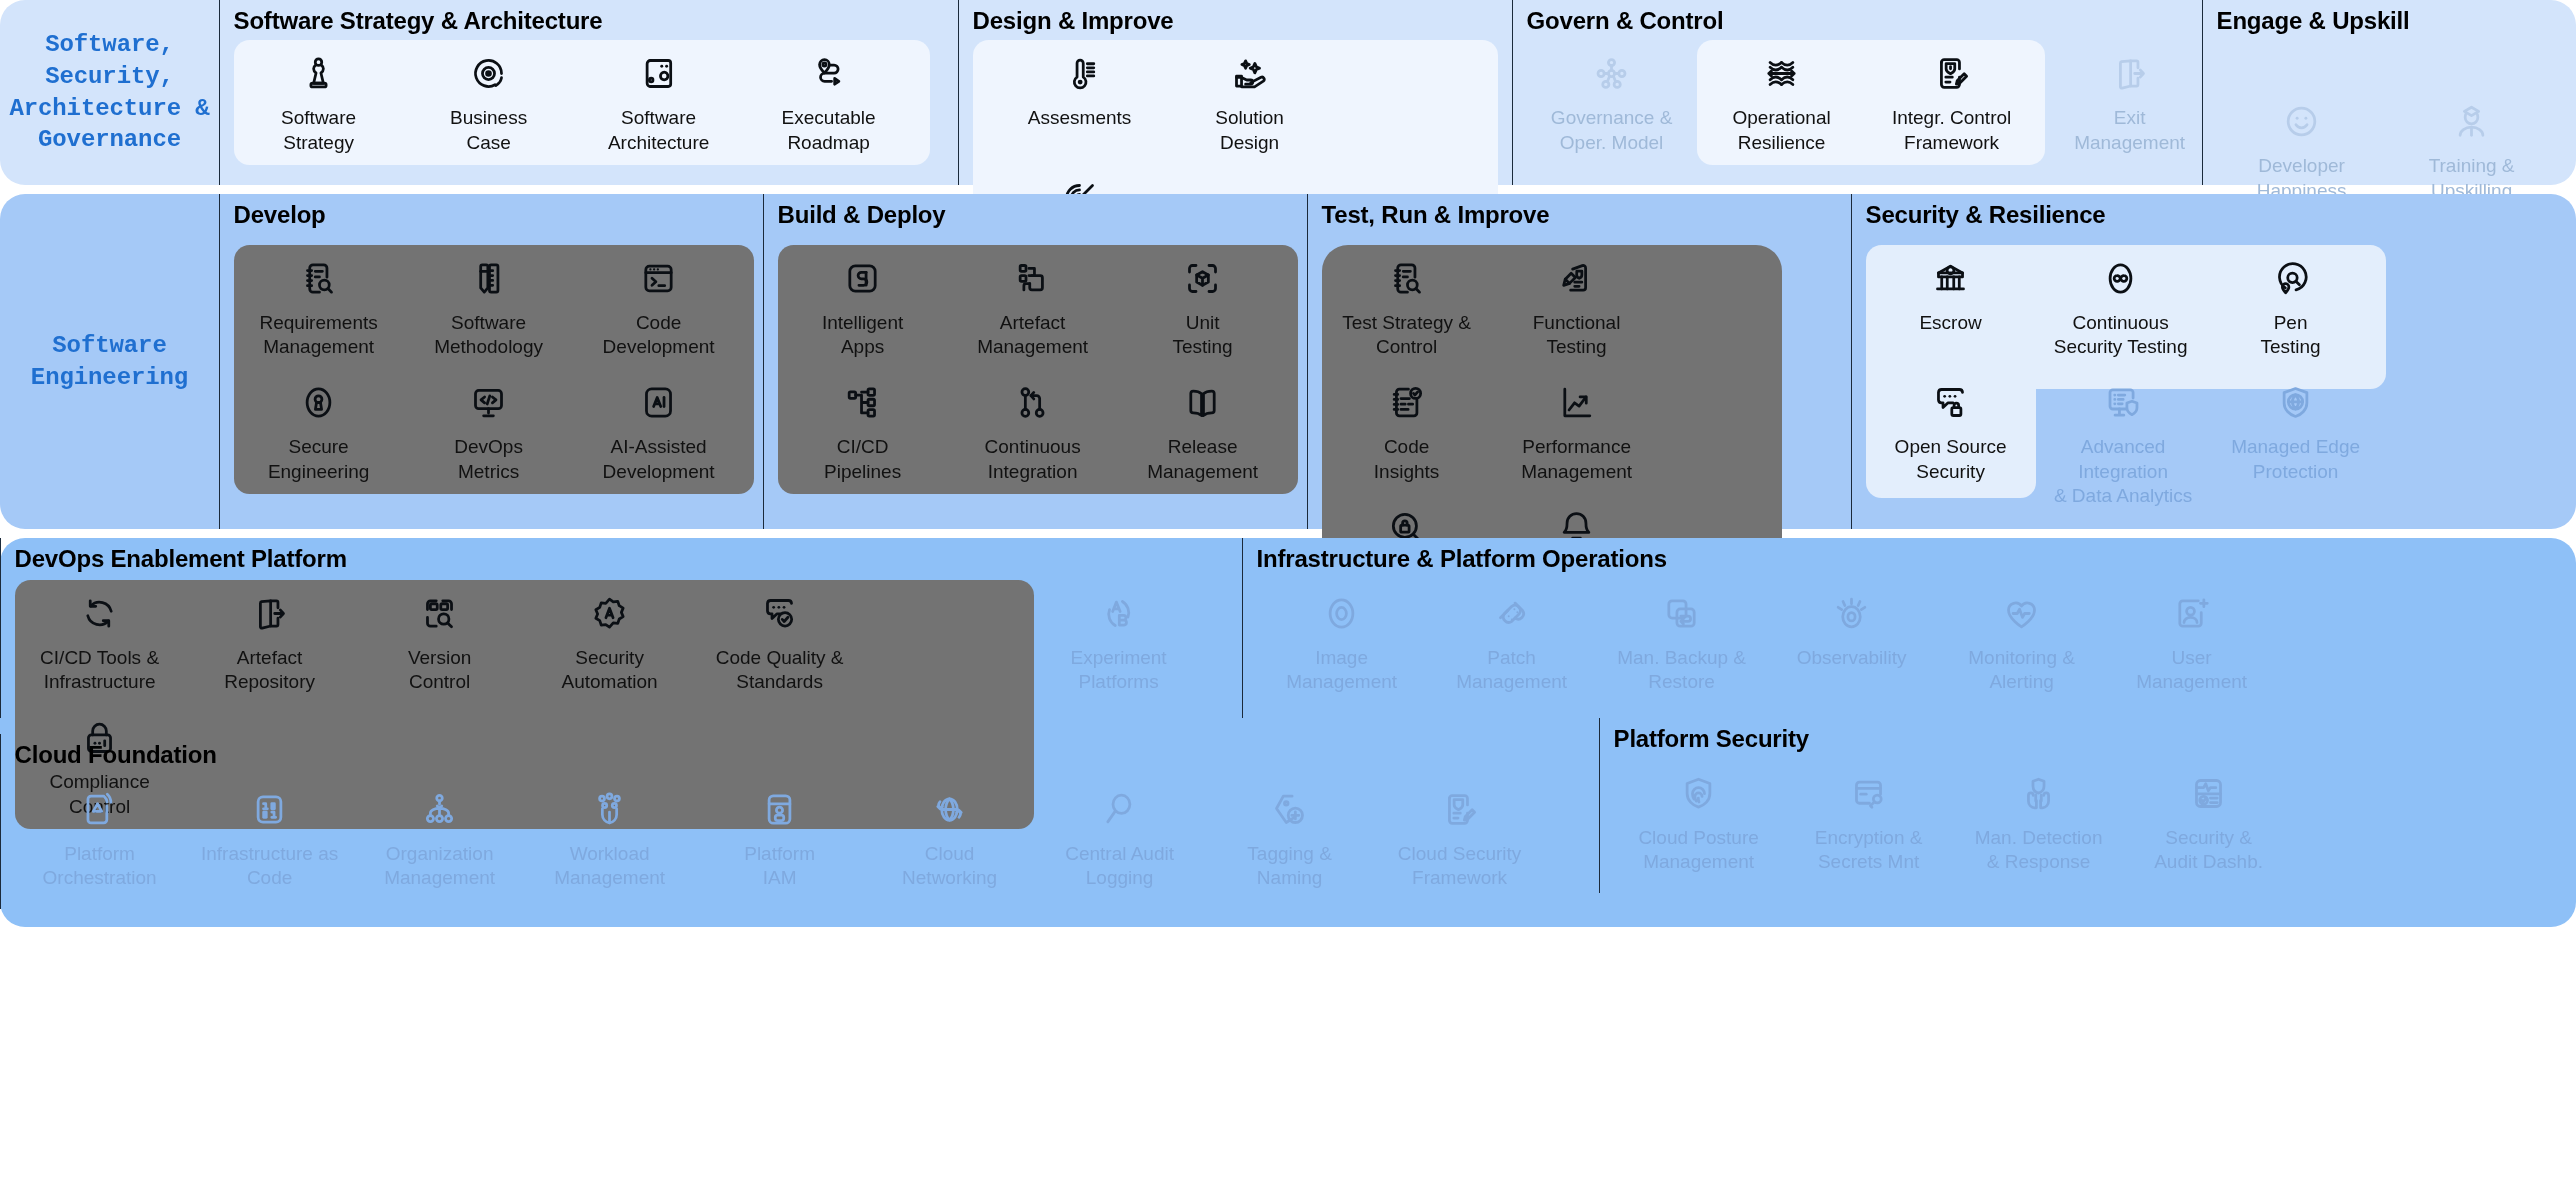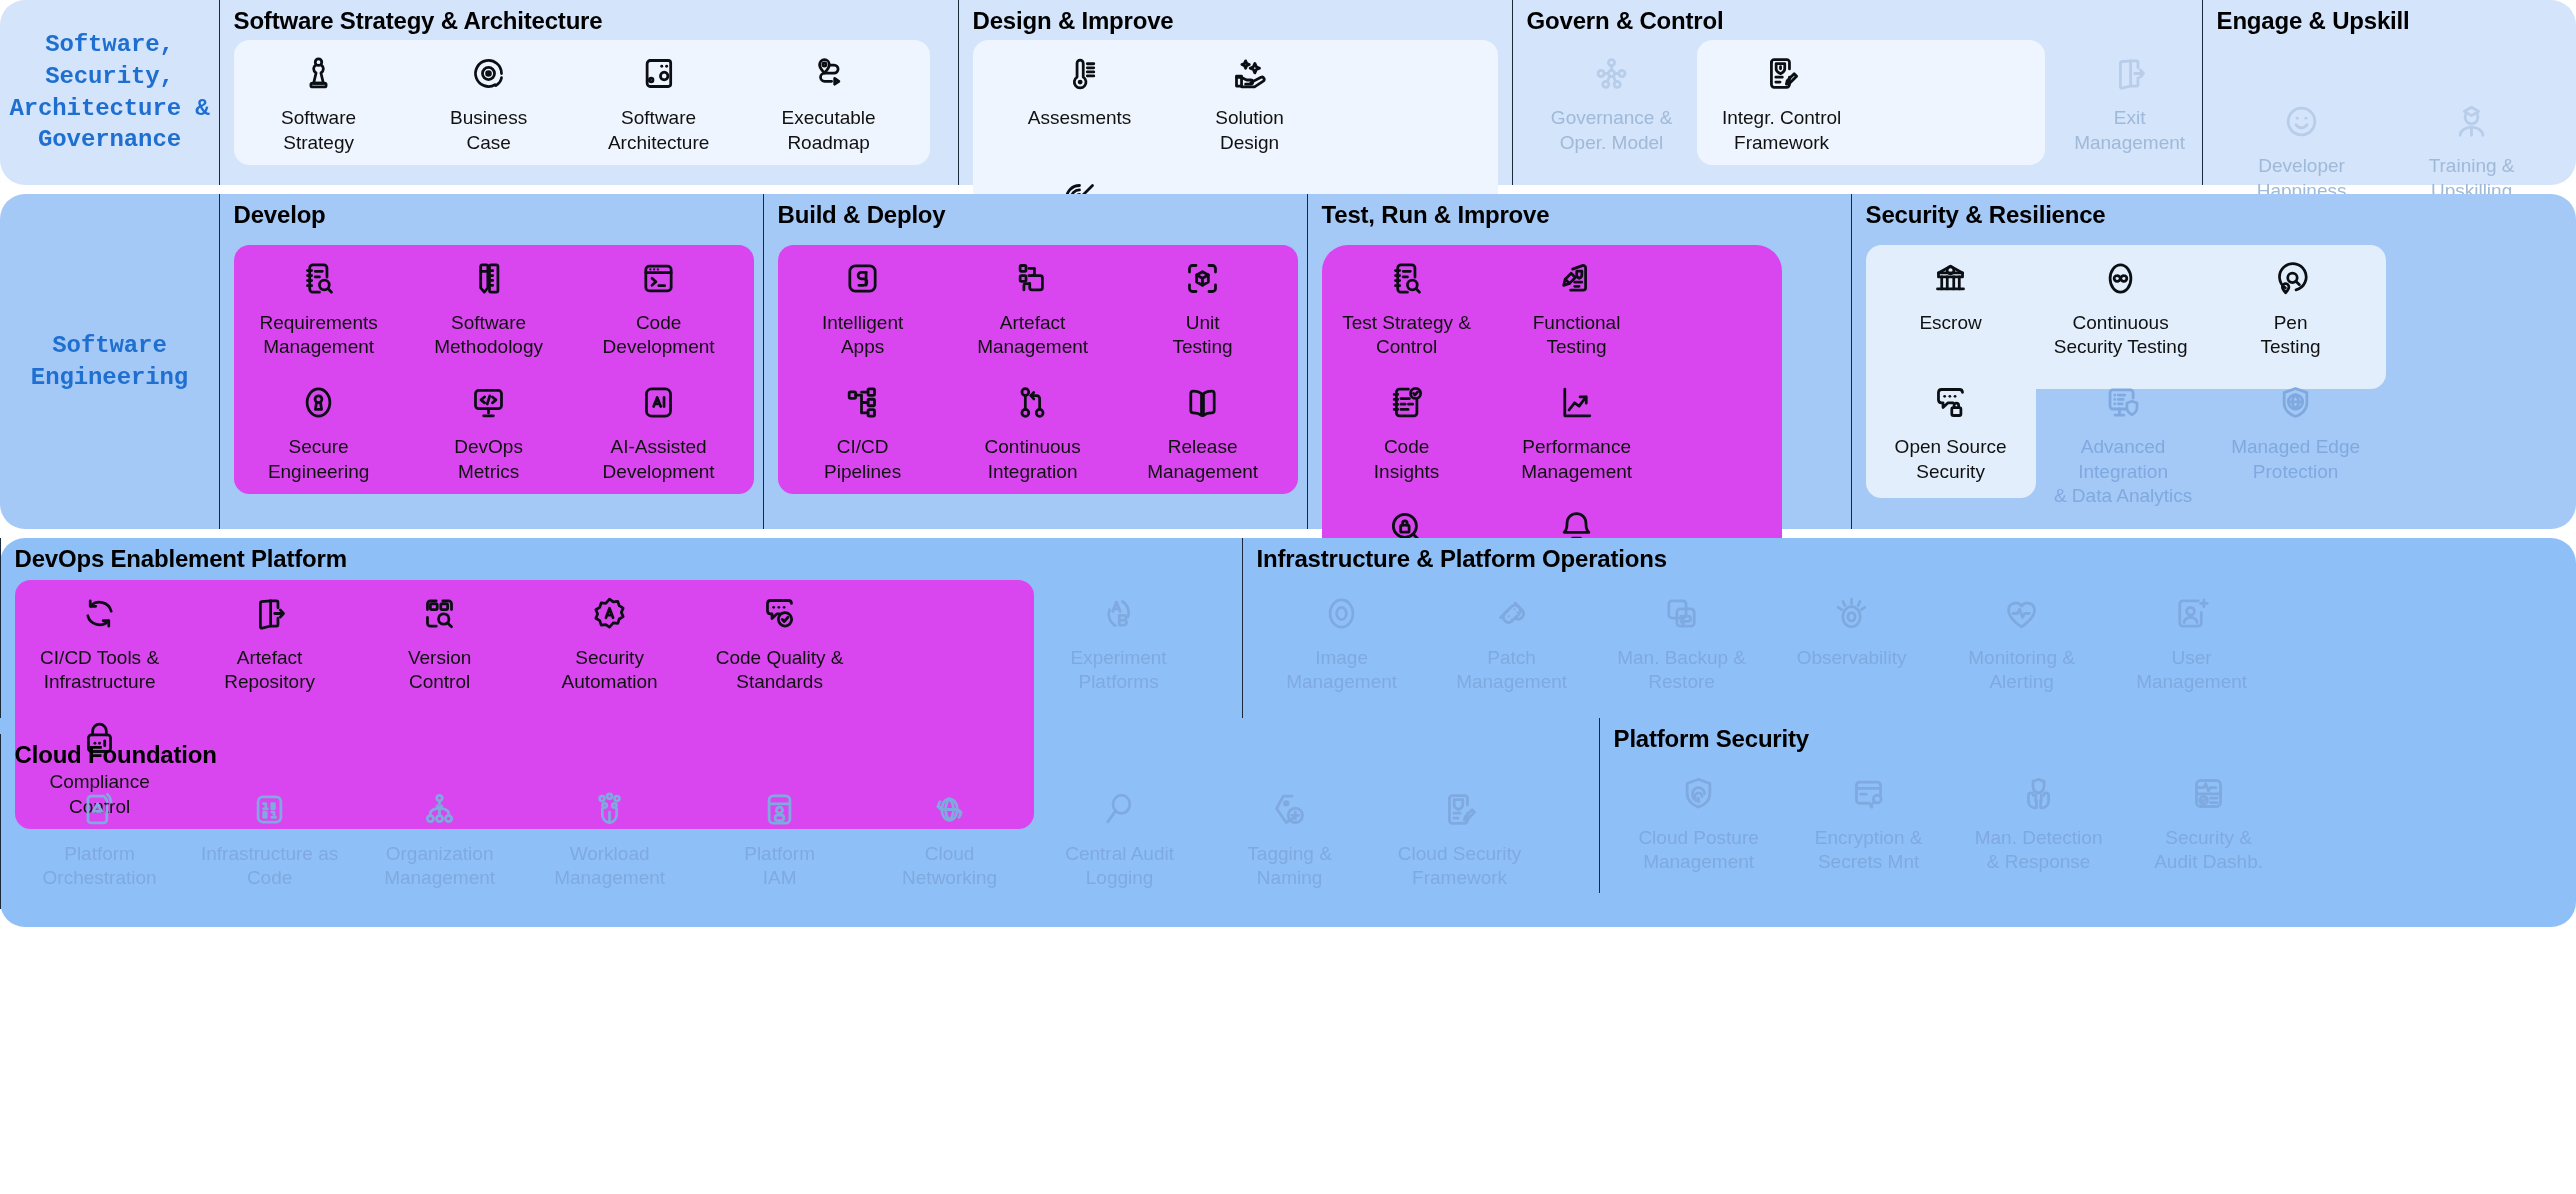--- a/index.html
+++ b/index.html
@@ -79,21 +79,21 @@
   }
 
   
   .tilewrap{
     position:relative;
     flex:1;
     display:flex;
     align-items:flex-start;
   }
   .card{
-    background:#d946ef;
+    background:#737373;
     border-radius:15.6px;
     display:flex;
     flex-wrap:wrap;
     align-content:flex-start;
   }
   .card.pale{ background:#eff5fe; }
 
   
   .tile{
     width:170px;
@@ -257,20 +257,33 @@
                     <path d="M12 7.2v2.9M7.5 12h2.6M13.9 12h2.6M10.8 13.7l-1.3 3.2M13.2 13.7l1.3 3.2"></path>
                   </svg>
                 </span>
               <span class="lbl">Governance &amp;
 Oper. Model</span>
             </div>
             <div class="card pale" style="width:348px;">
               <div class="tile">
                 <span class="ic">
                     <svg viewBox="0 0 24 24">
+                      <path d="M5 5.2c2.3 2.2 4.6 2.2 7 0M5 8.2c2.3 2.2 4.6 2.2 7 0"></path>
+                      <path d="M19 5.2c-2.3 2.2-4.6 2.2-7 0M19 8.2c-2.3 2.2-4.6 2.2-7 0"></path>
+                      <path d="M5 18.8c2.3-2.2 4.6-2.2 7 0M5 15.8c2.3-2.2 4.6-2.2 7 0"></path>
+                      <path d="M19 18.8c-2.3-2.2-4.6-2.2-7 0M19 15.8c-2.3-2.2-4.6-2.2-7 0"></path>
+                      <path d="M4.2 12h15.6M5.8 10.4L4.2 12l1.6 1.6M18.2 10.4L19.8 12l-1.6 1.6"></path>
+                    </svg>
+                  </span>
+                <span class="lbl">Operational
+Resilience</span>
+              </div>
+              <div class="tile">
+                <span class="ic">
+                    <svg viewBox="0 0 24 24">
                       <path d="M5.8 5.2A1.7 1.7 0 0 1 7.5 3.5h7.7a1.7 1.7 0 0 1 1.7 1.7v4"></path>
                       <path d="M16.9 14.3v4.5a1.7 1.7 0 0 1-1.7 1.7H7.5a1.7 1.7 0 0 1-1.7-1.7V5.2"></path>
                       <path d="M8.7 5.9h5.3v3.3c0 1.3-1.1 2.2-2.6 2.9-1.5-.7-2.7-1.6-2.7-2.9z"></path>
                       <path d="M11.4 7.8v1.3"></path>
                       <path d="M8.5 14.3h4M8.5 17.3h2.6"></path>
                       <path d="M19.8 12.2l1.5 1.5-4.3 4.3-2 .5.5-2z"></path>
                     </svg>
                   </span>
                 <span class="lbl">Integr. Control
 Framework</span>

